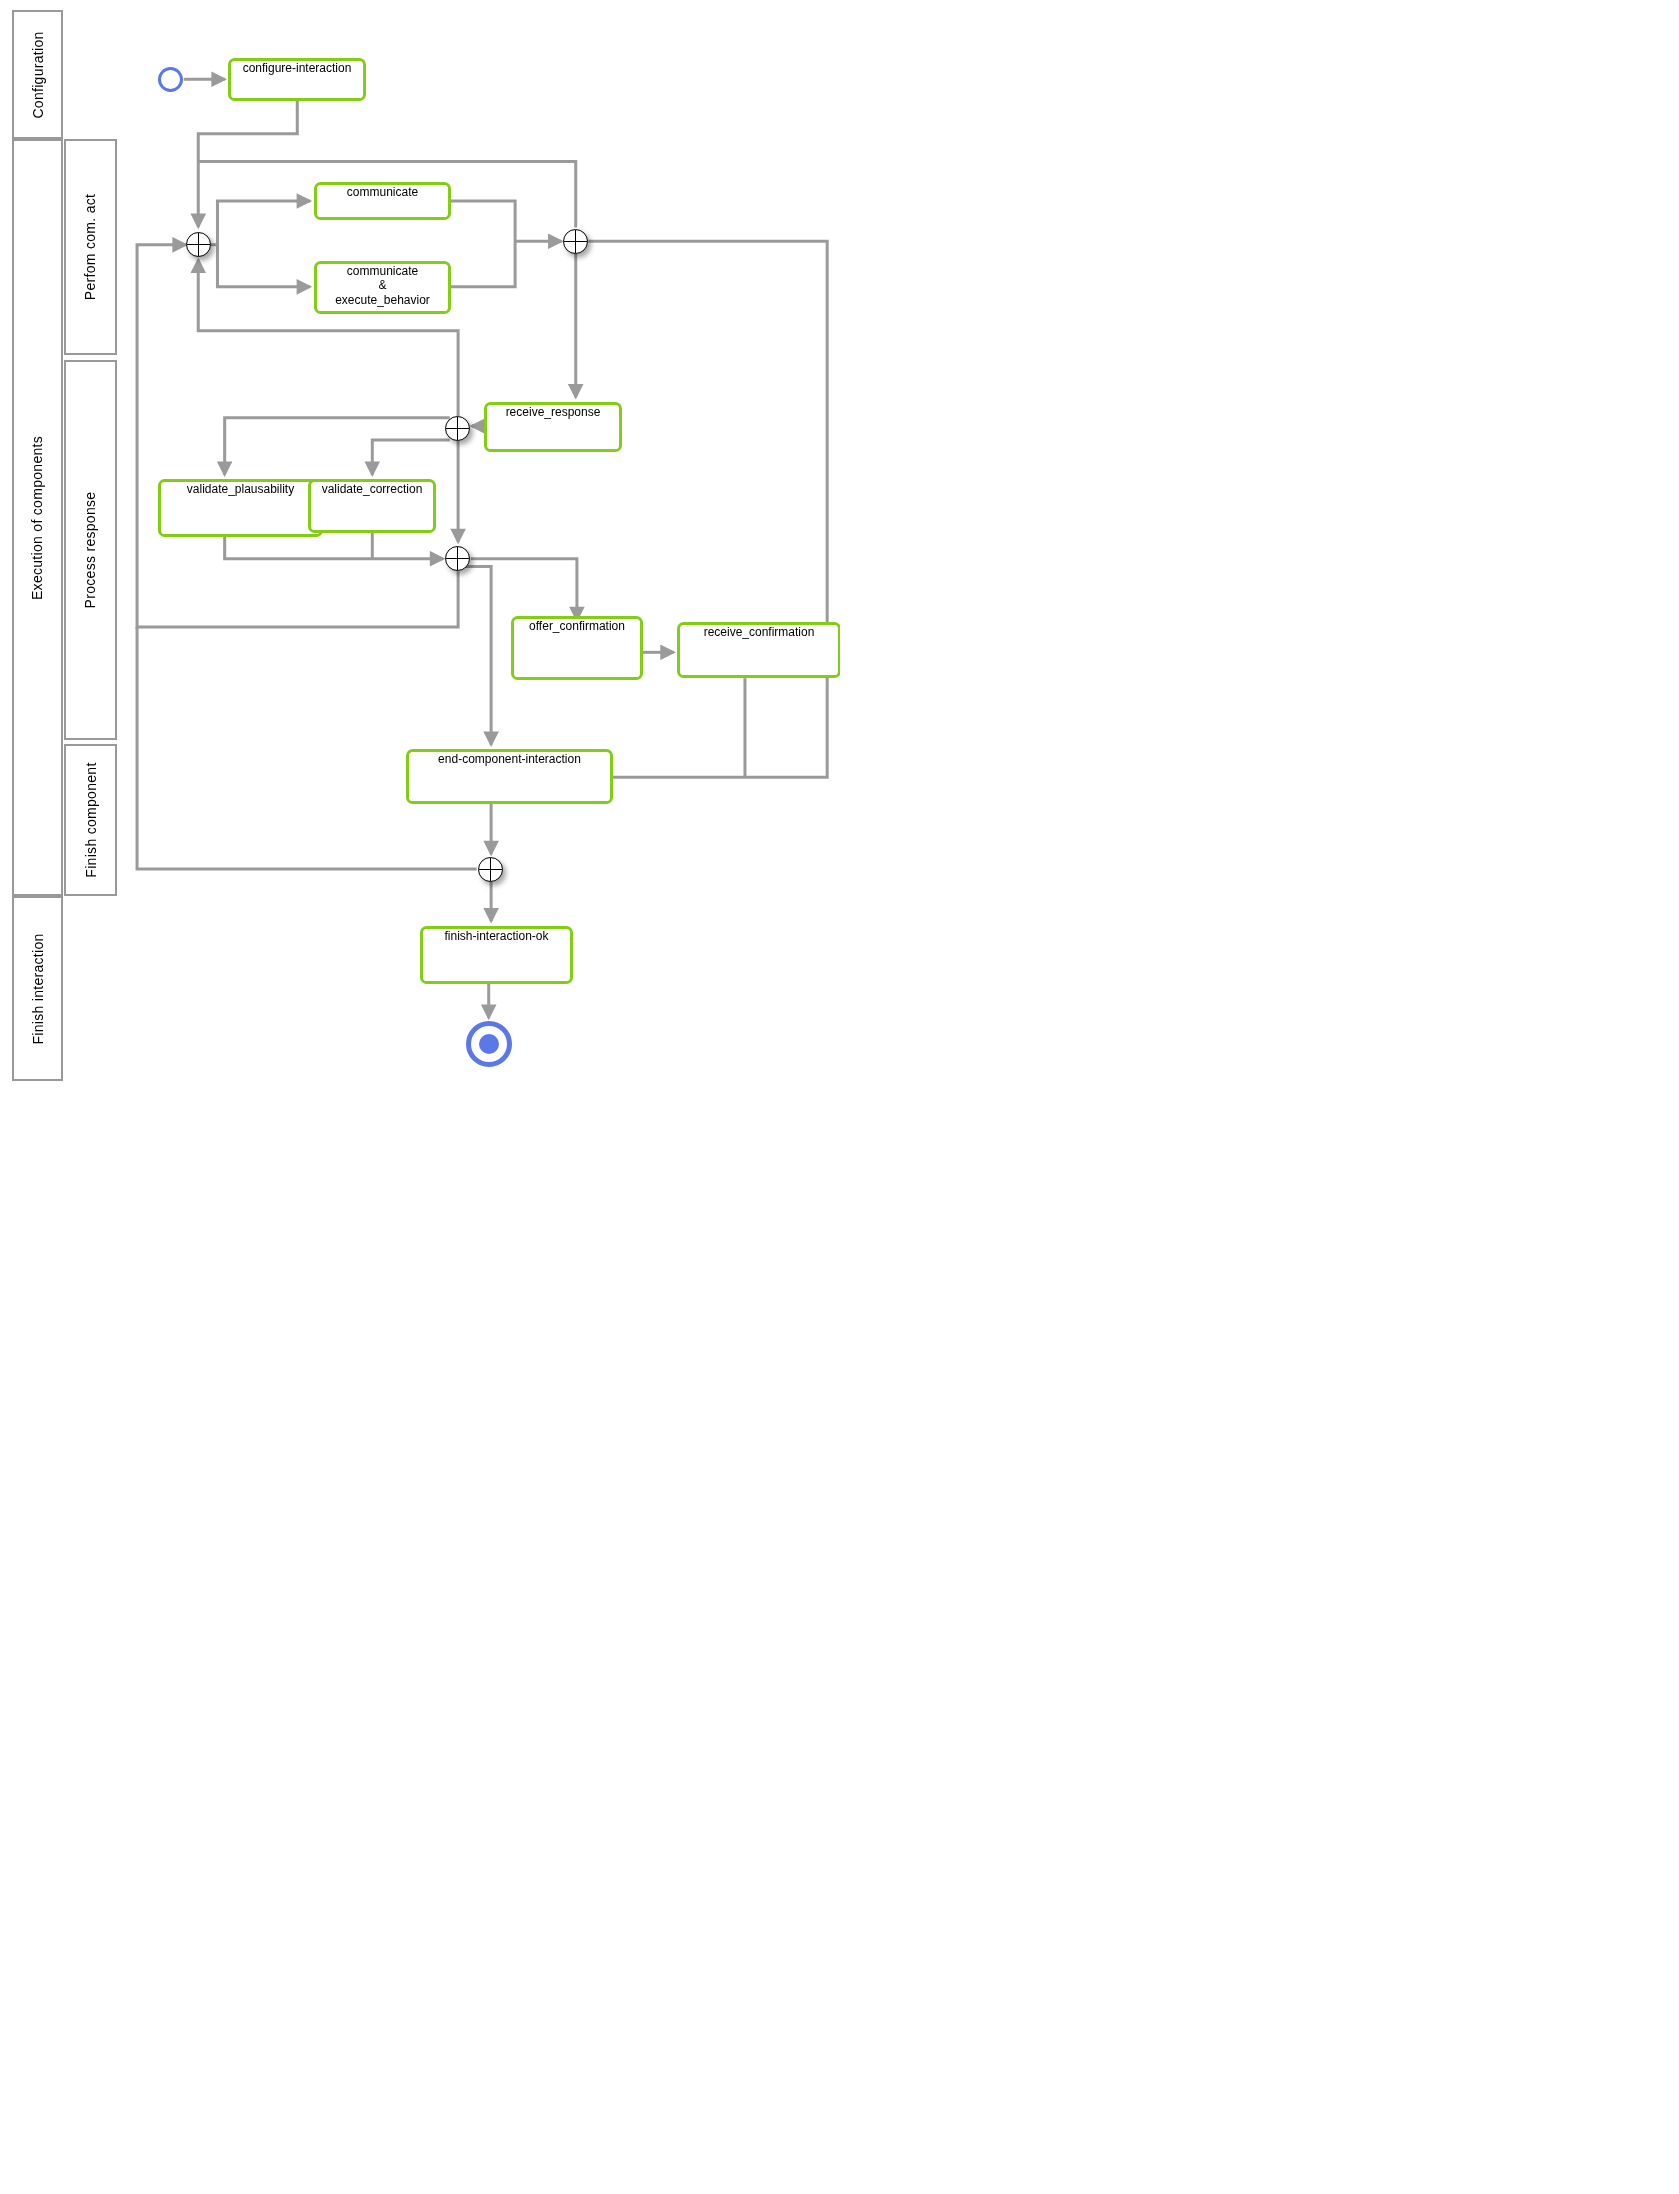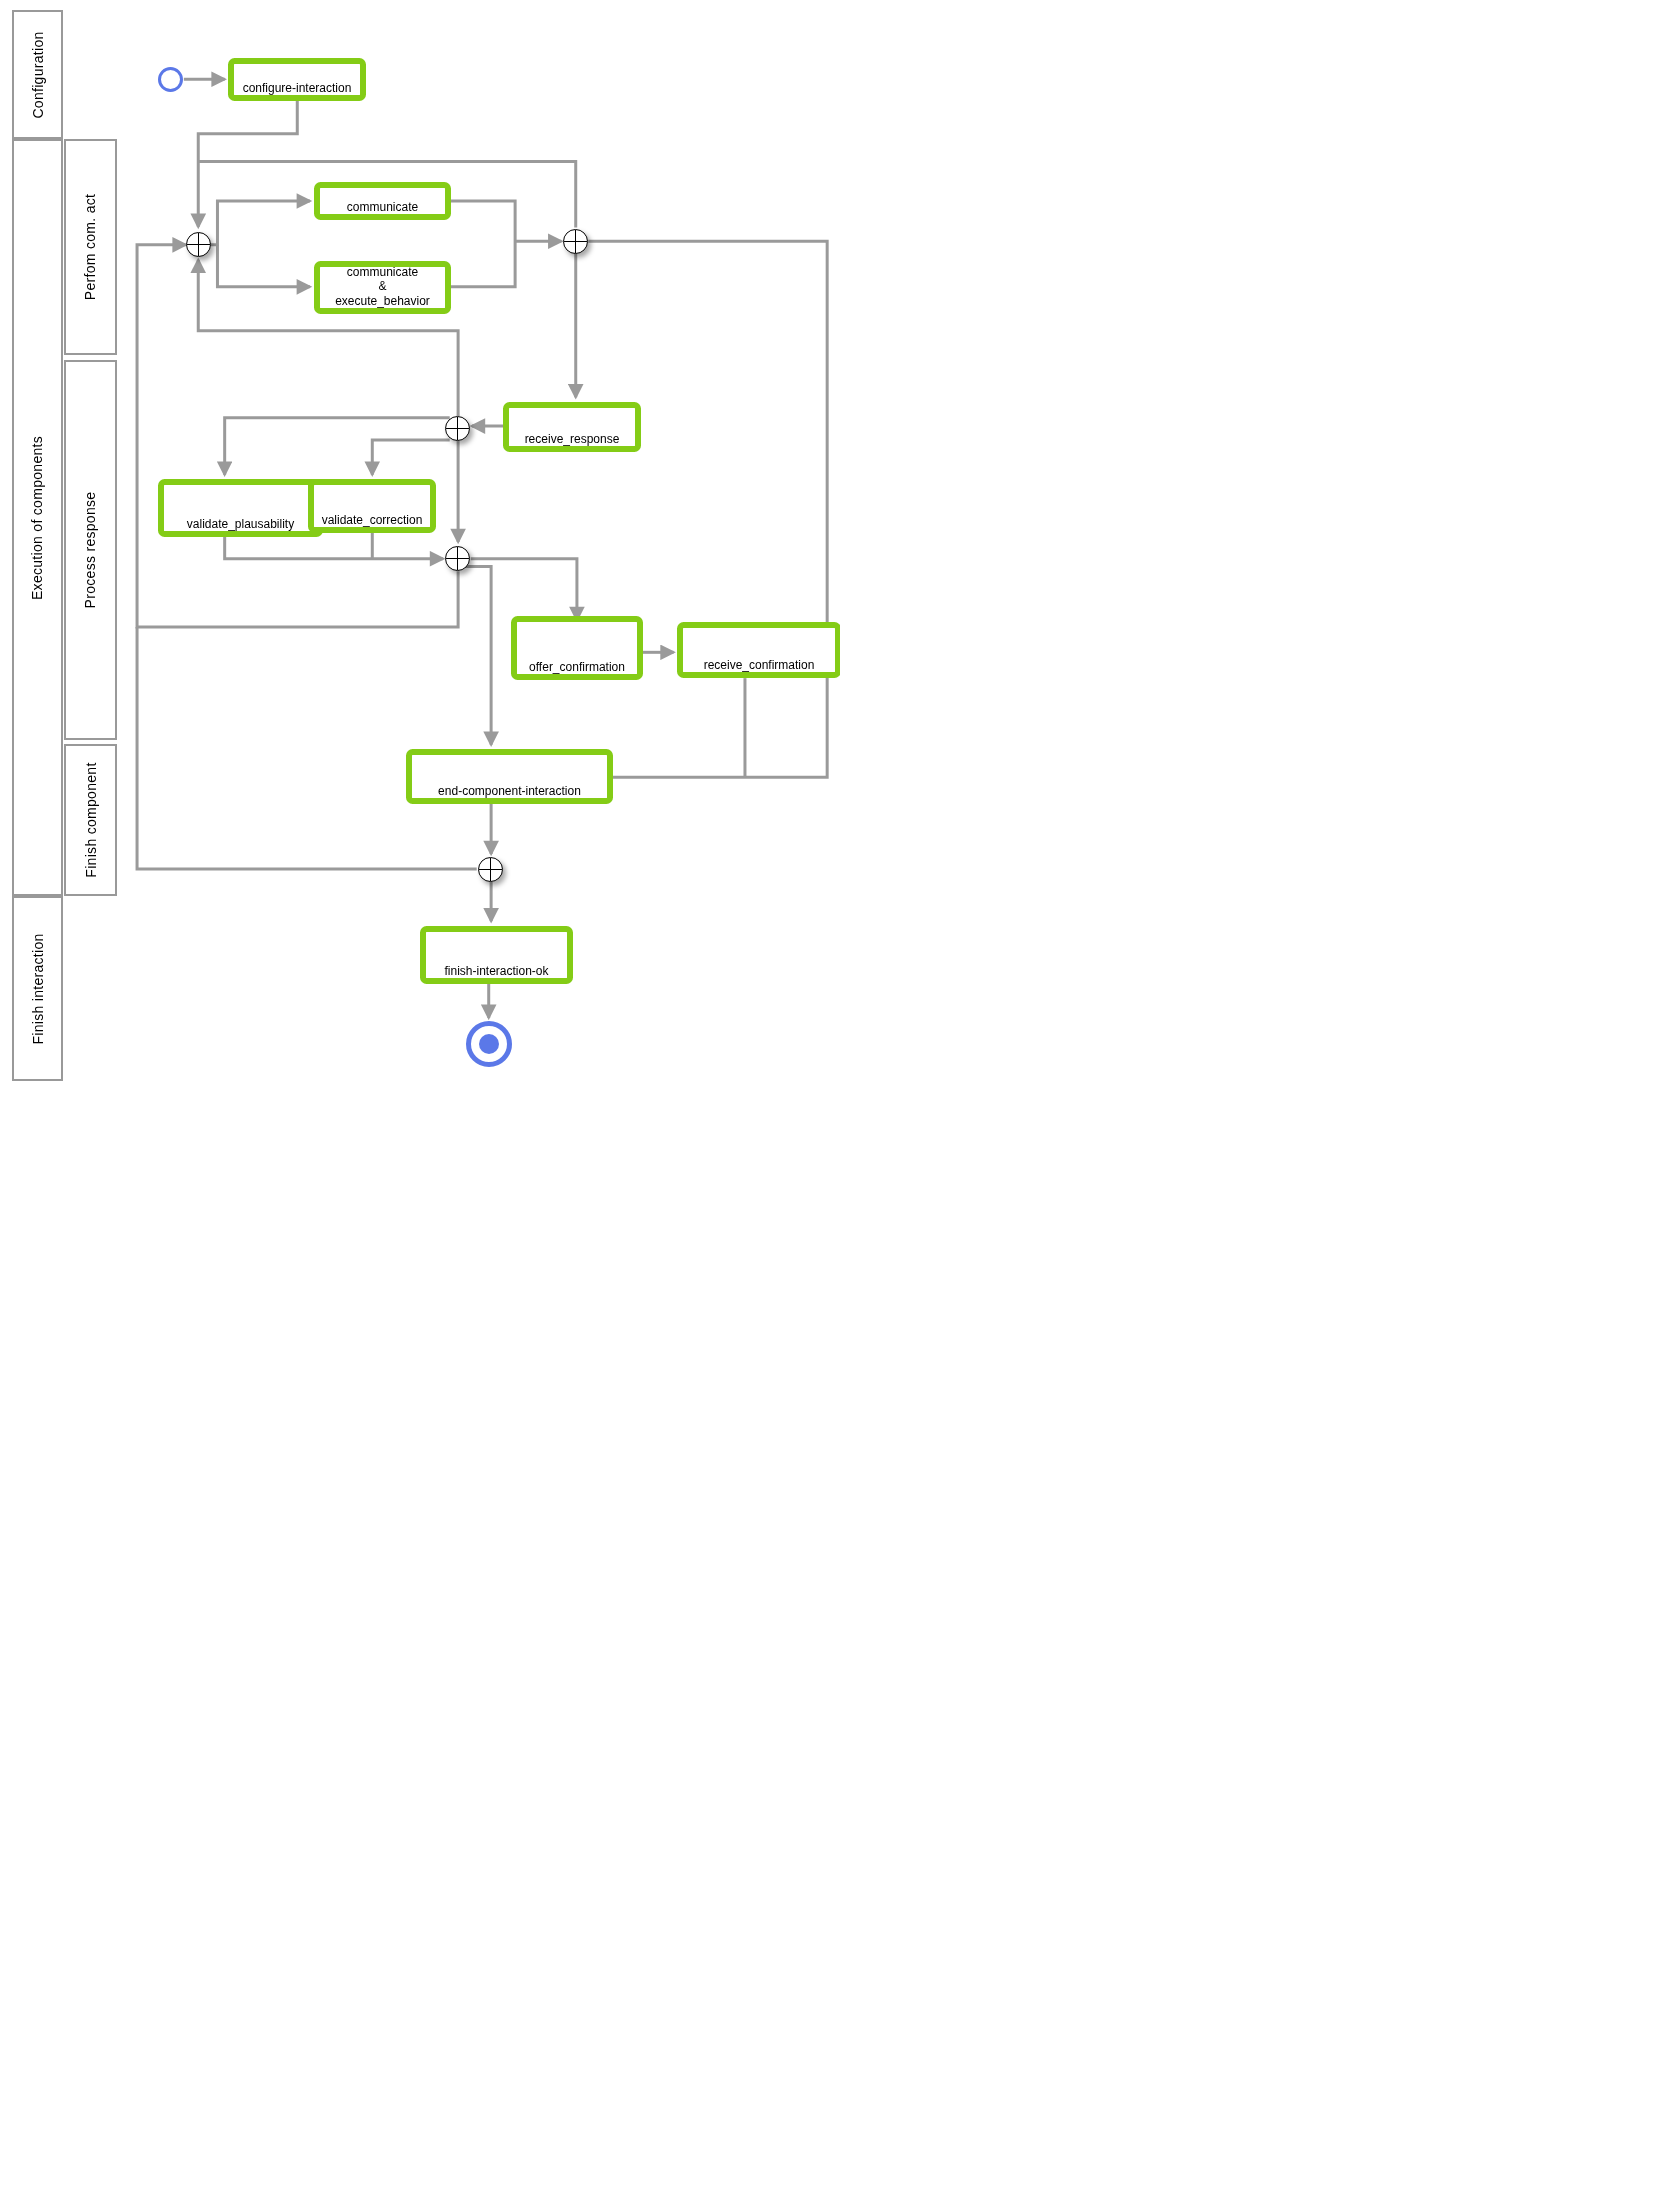--- a/index.html
+++ b/index.html
@@ -21,24 +21,24 @@
     letter-spacing:0.3px;
     color:#000;
   }
 
   
   svg.edges{position:absolute;left:0;top:0;z-index:1;}
 
   
   .task{
     position:absolute;
-    border:6px solid #84cc16;
+    border:3px solid #84cc16;
     border-radius:6.6px;
     background:#fff;
-    display:flex;align-items:flex-end;justify-content:center;
+    display:flex;align-items:flex-start;justify-content:center;
     text-align:center;
     font-size:12px;
     line-height:1.2;
     white-space:pre-line;
     box-sizing:border-box;
     z-index:2;
   }
 
   
   .start-event{
@@ -194,21 +194,21 @@
   <div class="task" style="left:314px;top:182px;width:137px;height:38px;">
     <span>communicate</span>
   </div>
 
   <div class="task" style="left:314px;top:261px;width:137px;height:53px;">
     <span>communicate
 &amp;
 execute_behavior</span>
   </div>
 
-  <div class="task" style="left:503px;top:402px;width:138px;height:50px;">
+  <div class="task" style="left:484px;top:402px;width:138px;height:50px;">
     <span>receive_response</span>
   </div>
 
   <div class="task" style="left:158px;top:479px;width:165px;height:58px;">
     <span>validate_plausability</span>
   </div>
 
   <div class="task" style="left:308px;top:479px;width:128px;height:54px;">
     <span>validate_correction</span>
   </div>

